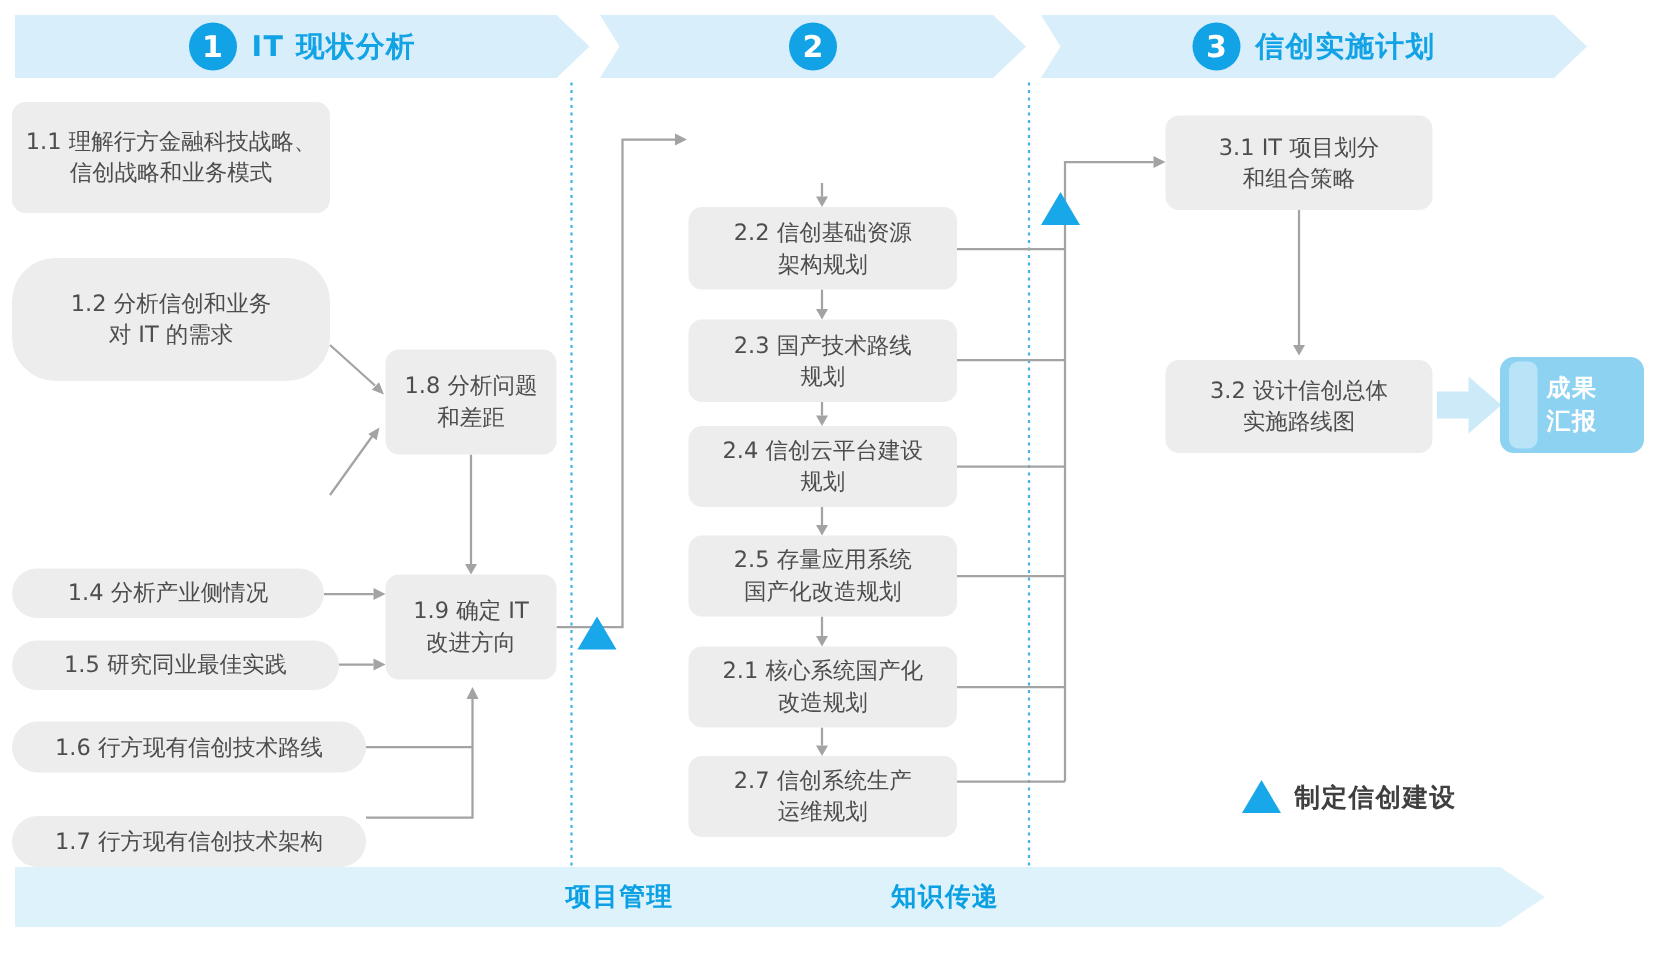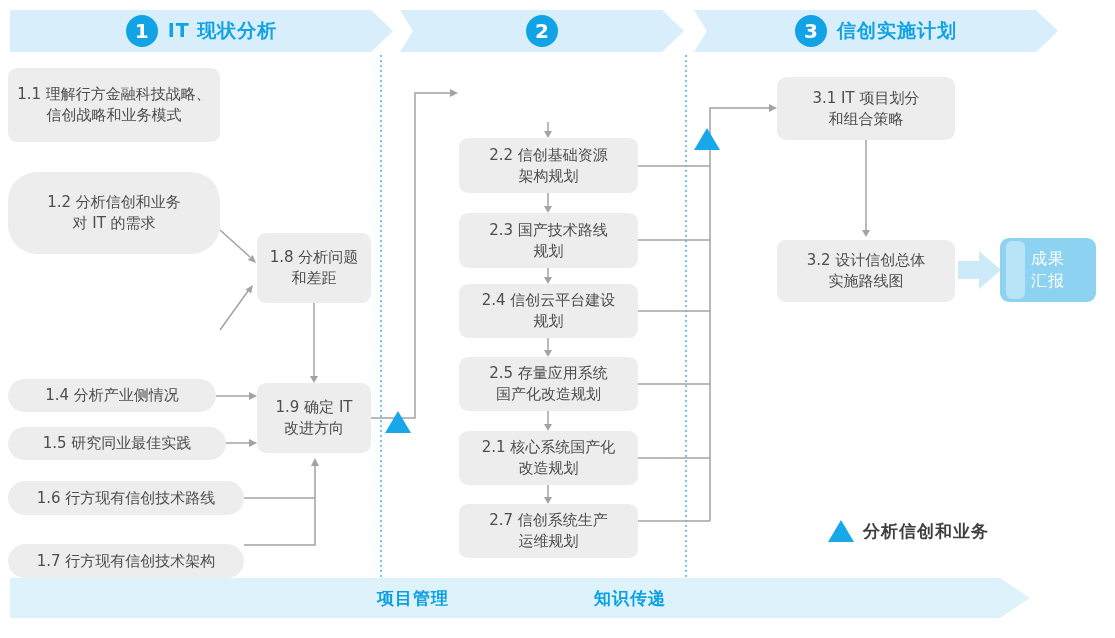--- a/index.html
+++ b/index.html
@@ -26,21 +26,21 @@
     display:flex;align-items:center;justify-content:center;text-align:center;
     font-size:15px;line-height:1.4;white-space:pre-line;
   }
   .pill{border-radius:18px;}
   
   .result{
     position:absolute;left:1000px;top:238px;width:96px;height:64px;
     background:#8dd2f1;border-radius:9px;display:flex;align-items:center;justify-content:center;
   }
   .result-stripe{position:absolute;left:6px;top:3px;bottom:3px;width:19px;background:#b9e4f7;border-radius:6px;}
-  .result-label{position:relative;color:#ffffff;font-weight:normal;font-size:16px;line-height:1.35;
+  .result-label{position:relative;color:#ffffff;font-weight:bold;font-size:16px;line-height:1.35;
     text-align:center;white-space:pre-line;letter-spacing:1px;}
   
   .footer-banner{
     position:absolute;left:10px;top:578px;width:1020px;height:40px;background:#def2fb;
     clip-path:polygon(0 0,calc(100% - 30px) 0,100% 50%,calc(100% - 30px) 100%,0 100%);
   }
   .footer-label{
     position:absolute;top:578px;height:40px;line-height:40px;
     color:#0aa0e3;font-size:17px;font-weight:bold;letter-spacing:1px;
   }
@@ -162,19 +162,19 @@
 和组合策略</div>
   <div class="box" style="left:777px;top:240px;width:178px;height:62px;">3.2 设计信创总体
 实施路线图</div>
 
   <div class="result">
     <div class="result-stripe"></div>
     <div class="result-label">成果
 汇报</div>
   </div>
 
-  <div class="legend-label">分析信创和业务</div>
+  <div class="legend-label">制定信创建设</div>
 
   <div class="footer-banner"></div>
   <div class="footer-label" style="left:377px;">项目管理</div>
   <div class="footer-label" style="left:594px;">知识传递</div>
 
 </div>
 
 </body></html>

